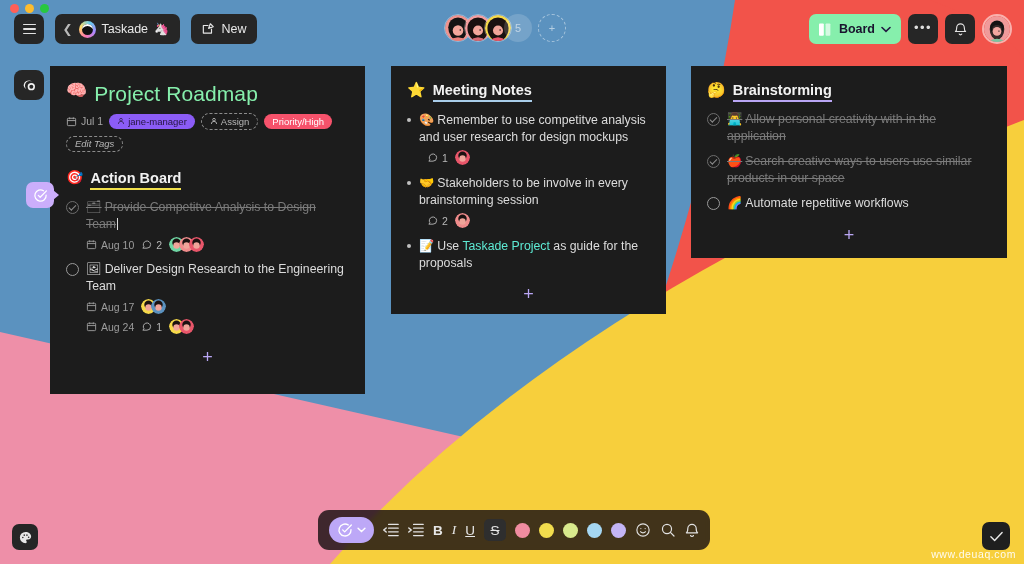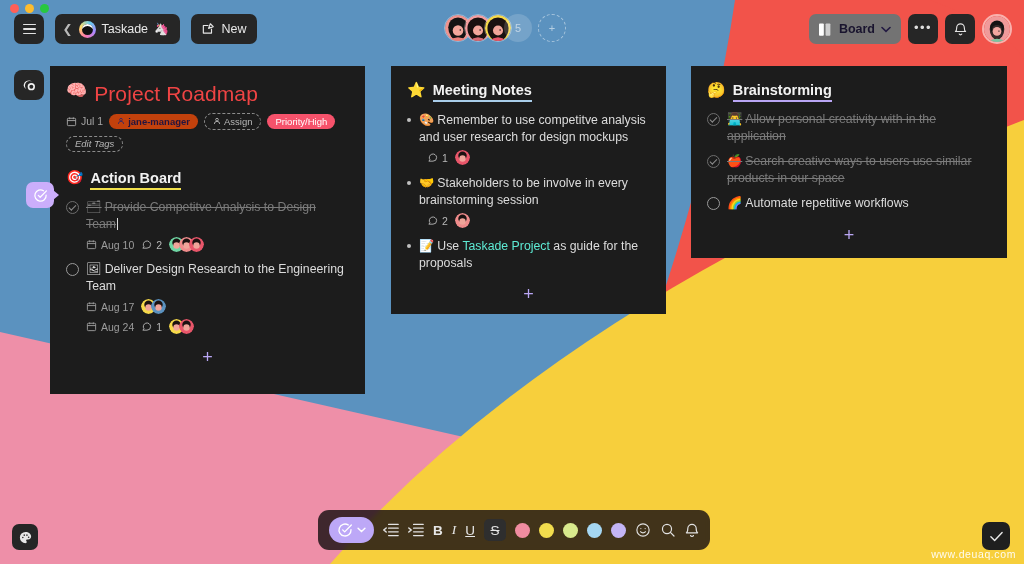--- a/index.html
+++ b/index.html
@@ -44,21 +44,21 @@
     background: #111;
     box-shadow: inset 0 2.5px 0 -0.5px #fff;
   }
   .ws-emoji { font-size: 12px; }
 
   .new-pill { padding: 0 10px; gap: 6px; margin-left: 7px; }
   .pen-icon { width: 14px; height: 14px; }
 
   .topbar-right { position: absolute; right: 0; top: 0; display: flex; align-items: center; gap: 7px; }
   .board-btn {
-    background: #737373; color: #19142e; border-radius: 7px; height: 30px;
+    background: #86efac; color: #19142e; border-radius: 7px; height: 30px;
     display: flex; align-items: center; gap: 6px; padding: 0 10px;
     font-size: 12.5px; font-weight: 600;
   }
   .board-ico { width: 14px; height: 13px; display: block; }
   .dots-btn, .bell-btn {
     background: #262626; border-radius: 7px; width: 30px; height: 30px;
     display: flex; align-items: center; justify-content: center;
   }
   .dots-btn span { color: #ddd; font-size: 13px; letter-spacing: 1.4px; line-height: 0; margin-top: -2px; }
   .me-avatar {
@@ -109,34 +109,34 @@
   .card {
     position: absolute; background: #1c1c1c; color: #d8d8d8; z-index: 20;
     padding: 16px 16px 0 16px;
   }
   #card-roadmap { left: 50px; top: 66px; width: 315px; height: 328px; }
   #card-meeting { left: 391px; top: 66px; width: 275px; height: 248px; }
   #card-brain   { left: 691px; top: 66px; width: 316px; height: 192px; }
 
   .card-title-row { display: flex; align-items: flex-start; gap: 7px; }
   .card-emoji { font-size: 17px; line-height: 1.1; }
-  .roadmap-title { font-size: 21px; color: #ef4444; font-weight: 400; letter-spacing: .1px; }
+  .roadmap-title { font-size: 21px; color: #86efac; font-weight: 400; letter-spacing: .1px; }
   .sec-title {
     font-size: 14.5px; font-weight: bold; color: #f2f2f2;
     display: inline-block; padding-bottom: 2px;
   }
   .ul-yellow { border-bottom: 2.5px solid #f2e14c; }
   .ul-blue   { border-bottom: 2.5px solid #a9cdea; }
   .ul-purple { border-bottom: 2.5px solid #b9a6f4; }
 
   .meta-row { display: flex; flex-wrap: wrap; align-items: center; gap: 6px; margin-top: 7px; }
   .meta-date { display: inline-flex; align-items: center; gap: 4px; font-size: 10.5px; color: #a6a6a6; }
   .cal-ico { width: 11px; height: 11px; display: block; }
   .tag { border-radius: 9px; font-size: 9.5px; padding: 2.5px 8px; display: inline-flex; align-items: center; gap: 3px; line-height: 1; }
-  .tag-assigned { background: #c2410c; color: #24143f; font-weight: bold; }
+  .tag-assigned { background: #8b5cf6; color: #24143f; }
   .tag-assign { border: 1px dashed #8c8c8c; color: #b7b7b7; }
   .tag-priority { background: #f6526b; color: #fff; }
   .tag-edit { border: 1px dashed #8c8c8c; color: #b7b7b7; font-style: italic; }
   .person-ico { width: 8px; height: 8px; display: block; }
 
   .section { margin-top: 18px; }
   .task { display: flex; align-items: flex-start; gap: 7px; margin-top: 9px; }
   .cbox {
     flex: 0 0 auto; width: 13px; height: 13px; border-radius: 50%;
     border: 1.3px solid #9a9a9a; margin-top: 2px;

